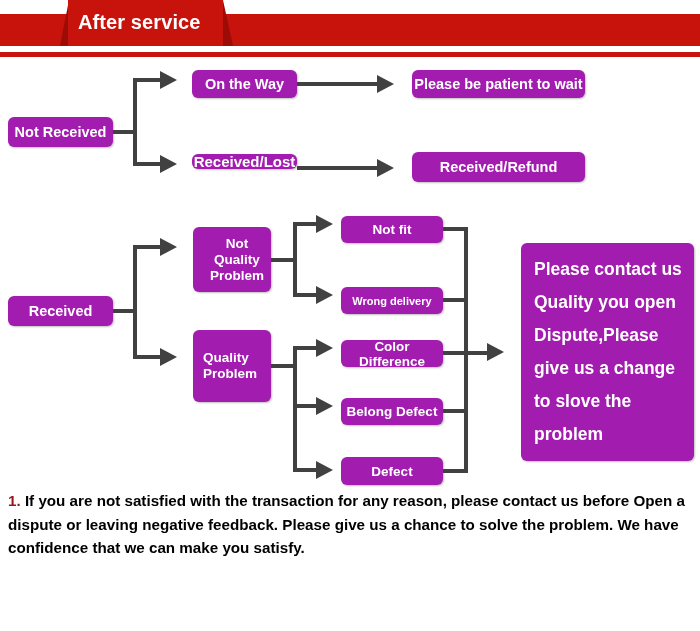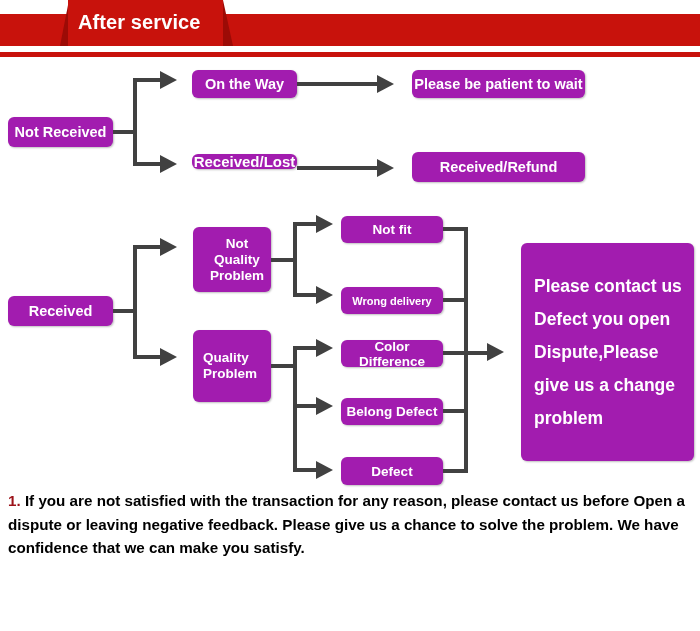--- a/index.html
+++ b/index.html
@@ -218,23 +218,24 @@
     <div class="ln-h" style="left:443px; top:351px; width:23px;"></div>
     <div class="ln-h" style="left:443px; top:409px; width:23px;"></div>
     <div class="ln-h" style="left:443px; top:469px; width:23px;"></div>
     <div class="ln-v" style="left:464px; top:227px; height:246px;"></div>
 
     <div class="ln-h" style="left:464px; top:351px; width:30px;"></div>
     <div class="arrow" style="left:487px; top:343px;"></div>
 
     <div class="node" style="left:521px; top:243px; width:173px; height:218px; font-size:17.5px; flex-direction:column; align-items:flex-start; justify-content:center; padding-left:13px; line-height:33px;">
       <span>Please contact us</span>
-      <span>Defect you open</span>
+      <span>Quality you open</span>
       <span>Dispute,Please</span>
       <span>give us a change</span>
+      <span>to slove the</span>
       <span>problem</span>
     </div>
   </div>
 
   <div class="notes">
     <p class="note-p"><span class="num">1.</span><span> If you are not satisfied with the transaction for any reason, please contact us before Open a dispute or leaving negative feedback. Please give us a chance to solve the problem. We have confidence that we can make you satisfy.</span></p>
   </div>
 
 </div>
 

